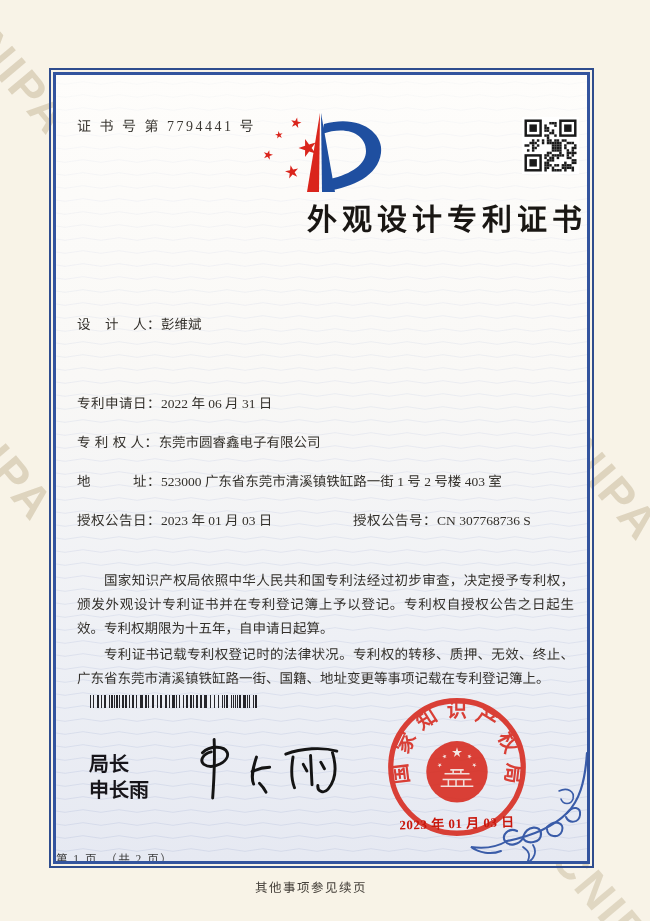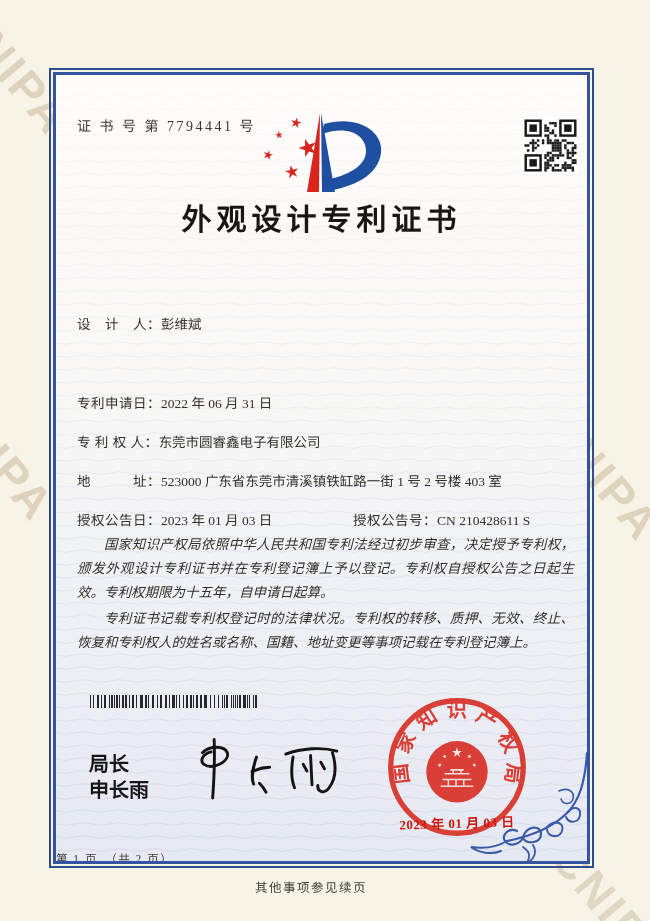--- a/index.html
+++ b/index.html
@@ -28,29 +28,29 @@
     background:linear-gradient(180deg,#fefdfb 0%,#f9f8f6 38%,#eef0f5 72%,#e6e9f2 100%);
     overflow:hidden;
   }
   .waves{position:absolute;left:0;top:0;width:100%;height:100%;}
   .corner-flourish{position:absolute;right:-4px;bottom:-6px;}
   
   .cert-no{position:absolute;left:21px;top:40px;font-size:14px;letter-spacing:2.5px;color:#3a3732;}
   .logo{position:absolute;left:204px;top:35px;}
   .qr{position:absolute;left:466px;top:42px;}
   .title{
-    position:absolute;left:0;top:120px;width:100%;text-align:center;
+    position:absolute;left:0;top:120px;width:100%;text-align:right;
     font-size:30px;font-weight:700;letter-spacing:5px;color:#191613;
   }
   .row{position:absolute;left:21px;font-size:13.5px;color:#33302b;white-space:nowrap;}
   .row .flabel{letter-spacing:.5px;}
   .pair2{position:absolute;left:276px;top:0;}
   .paras{
-    position:absolute;left:21px;top:458px;width:497px;
-    font-size:13.5px;line-height:24px;color:#33302b;text-align:justify;font-style:italic;
+    position:absolute;left:21px;top:494px;width:497px;
+    font-size:13.5px;line-height:24px;color:#33302b;text-align:justify;
   }
   .paras p{margin:0;text-indent:2em;}
   .paras p + p{margin-top:2px;}
   .barcode{position:absolute;left:34px;top:620px;}
   .signer{
     position:absolute;left:33px;top:676px;line-height:26px;
     font-family:"Liberation Sans","DejaVu Sans",sans-serif;
     font-size:20px;font-weight:600;color:#17151a;
   }
   .signature{position:absolute;left:126px;top:660px;}
@@ -323,27 +323,27 @@
       <span class="flabel">专 利 权 人：</span><span class="fvalue">东莞市圆睿鑫电子有限公司</span>
     </div>
     <div class="row" style="top:395px">
       <span class="flabel">地　　　址：</span><span class="fvalue">523000 广东省东莞市清溪镇铁缸路一街 1 号 2 号楼 403 室</span>
     </div>
     <div class="row" style="top:434px;width:500px">
       <span>
         <span class="flabel">授权公告日：</span><span class="fvalue">2023 年 01 月 03 日</span>
       </span>
       <span class="pair2">
-        <span class="flabel">授权公告号：</span><span class="fvalue">CN 210428611 S</span>
+        <span class="flabel">授权公告号：</span><span class="fvalue">CN 307768736 S</span>
       </span>
     </div>
 
     <div class="paras">
       <p>国家知识产权局依照中华人民共和国专利法经过初步审查，决定授予专利权，颁发外观设计专利证书并在专利登记簿上予以登记。专利权自授权公告之日起生效。专利权期限为十五年，自申请日起算。</p>
-      <p>专利证书记载专利权登记时的法律状况。专利权的转移、质押、无效、终止、恢复和专利权人的姓名或名称、国籍、地址变更等事项记载在专利登记簿上。</p>
+      <p>专利证书记载专利权登记时的法律状况。专利权的转移、质押、无效、终止、广东省东莞市清溪镇铁缸路一街、国籍、地址变更等事项记载在专利登记簿上。</p>
     </div>
 
     <svg class="barcode" id="barcode" width="167" height="13" viewBox="0 0 167 13">
         <rect x="0" y="0" width="1" height="13" fill="#26262b"></rect>
         <rect x="3" y="0" width="1" height="13" fill="#26262b"></rect>
         <rect x="7" y="0" width="2" height="13" fill="#26262b"></rect>
         <rect x="11" y="0" width="1" height="13" fill="#26262b"></rect>
         <rect x="14" y="0" width="2" height="13" fill="#26262b"></rect>
         <rect x="19" y="0" width="1" height="13" fill="#26262b"></rect>
         <rect x="21" y="0" width="2" height="13" fill="#26262b"></rect>

